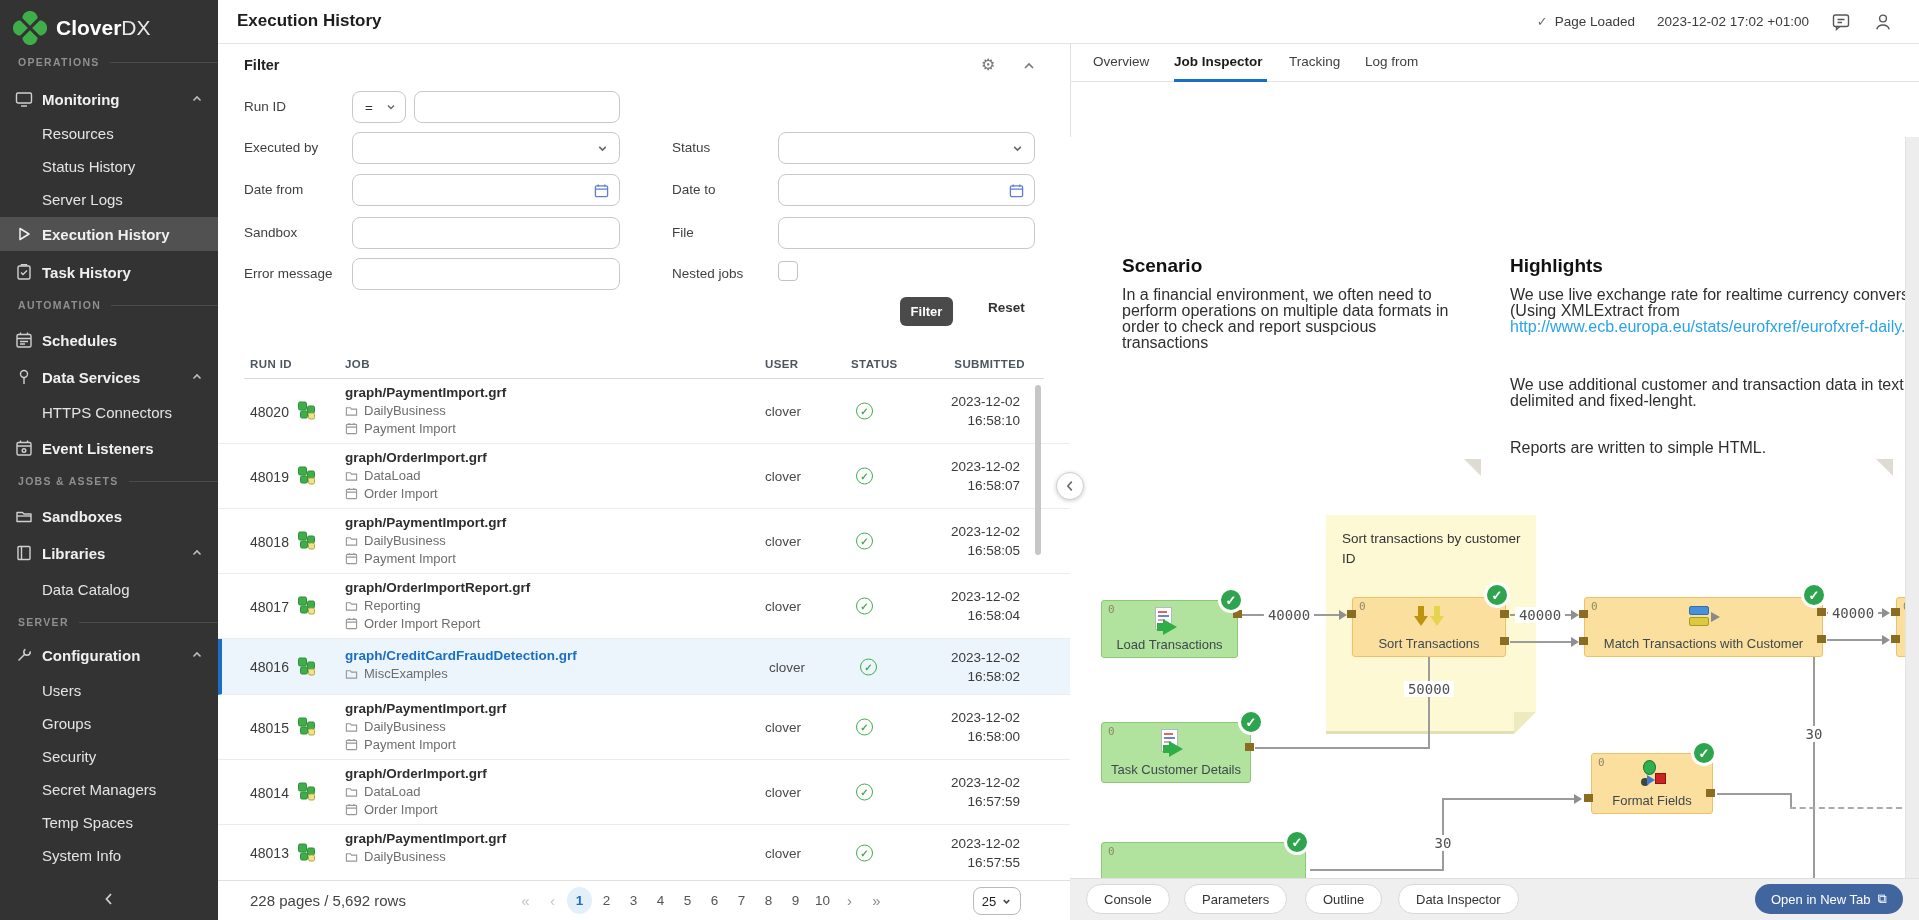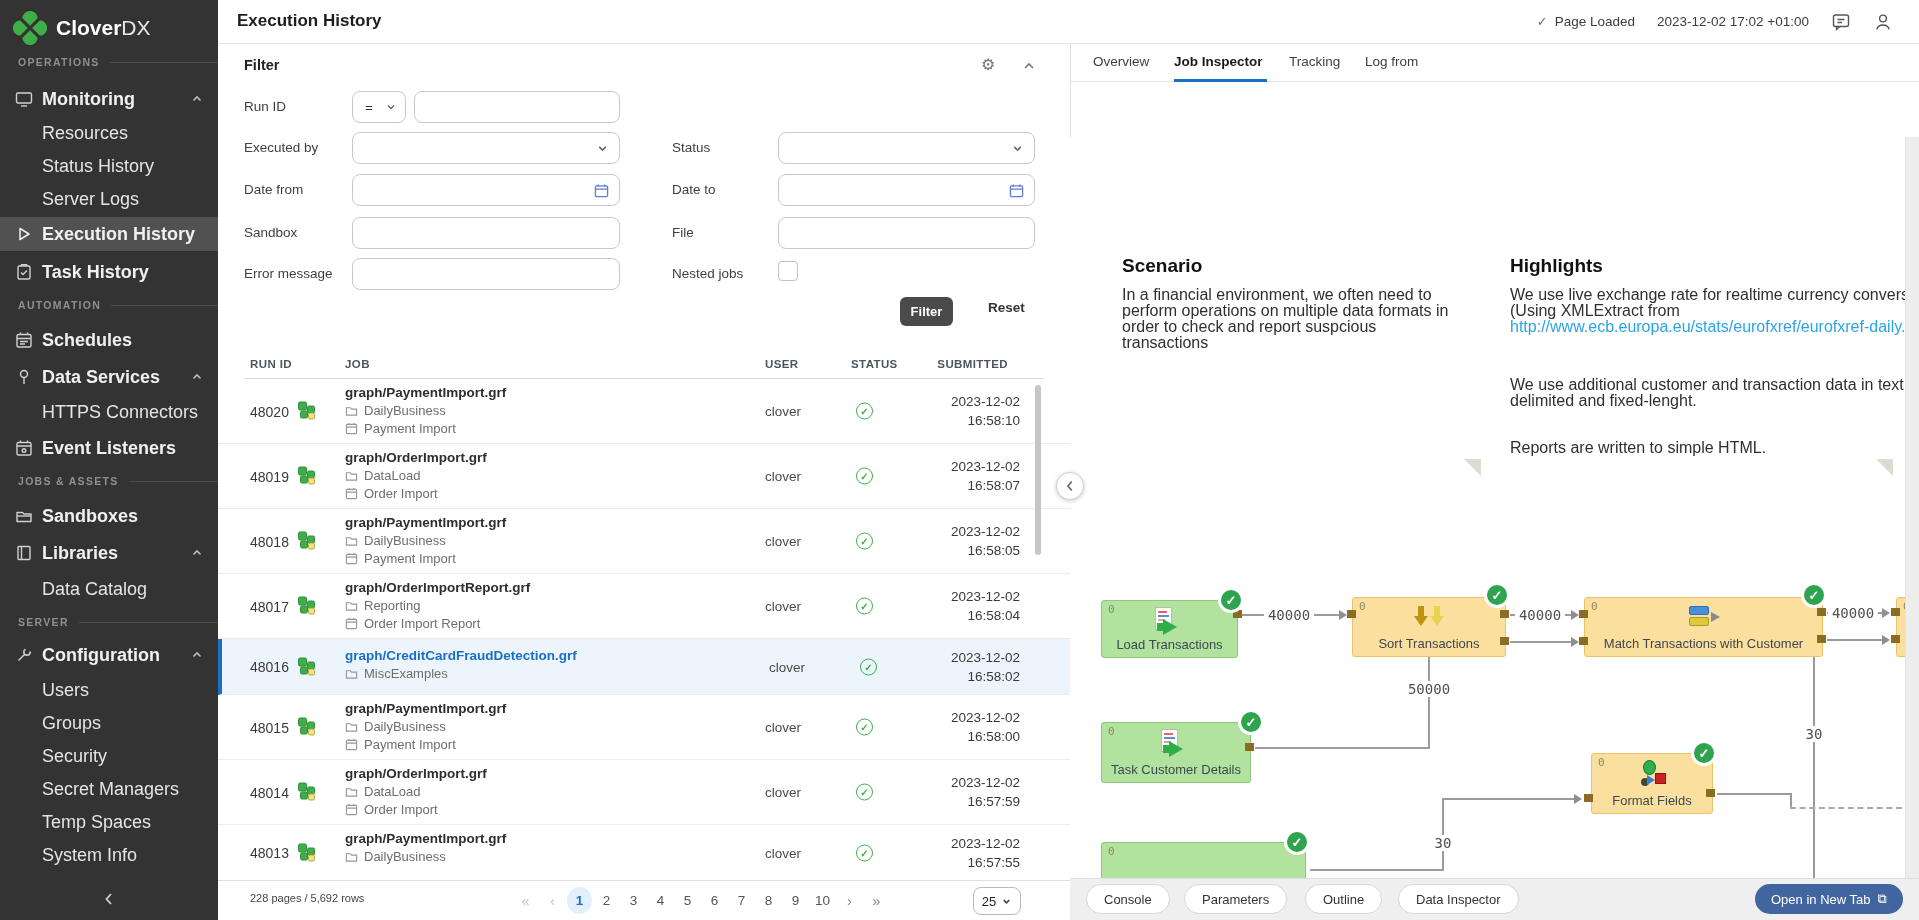--- a/index.html
+++ b/index.html
@@ -6,21 +6,21 @@
   html,body{width:1919px;height:920px;overflow:hidden;font-family:"Liberation Sans",sans-serif;background:#fff}
   svg{display:block}
 
   
   .sidebar{position:absolute;left:0;top:0;width:218px;height:920px;background:#333333;color:#ececec}
   .logo{position:absolute;top:11px;left:13px;display:flex;align-items:center;gap:9px}
   .logo-text{font-size:21px;color:#fff}
   .logo-text b{font-weight:700}
   .logo-text span{font-weight:400;color:#e8e8e8}
   .srow{position:absolute;left:0;width:218px;height:34px;display:flex;align-items:center;cursor:pointer}
-  .srow .lbl{margin-left:42px;font-size:18px;font-weight:600;color:#f0f0f0;white-space:nowrap}
+  .srow .lbl{margin-left:42px;font-size:15px;font-weight:600;color:#f0f0f0;white-space:nowrap}
   .srow.sub .lbl{font-weight:400;color:#e4e4e4}
   .srow.sec{cursor:default}
   .srow.sec .lbl{margin-left:18px;font-size:10.5px;font-weight:700;letter-spacing:1.3px;color:#8f8f8f}
   .srow.sec .line{flex:1;height:1px;background:#4c4c4c;margin:0 0 0 10px}
   .srow.sel{background:#515151}
   .side-ico{position:absolute;left:15px;width:18px;height:18px}
   .side-chev{position:absolute;right:14px;width:14px;height:14px}
   .side-collapse{position:absolute;left:0;width:218px;top:884px;height:30px;display:flex;align-items:center;justify-content:center;cursor:pointer}
 
   
@@ -57,21 +57,21 @@
   .okring{width:17px;height:17px;border:1.5px solid #3fae49;border-radius:50%;color:#3fae49;font-size:10px;display:flex;align-items:center;justify-content:center;font-weight:700}
   .cluster{position:relative;width:19px;height:19px}
   .cluster i{position:absolute;border-radius:2px;border:1px solid #2f8f3a;background:#3fae49}
   .cluster .g1{left:1px;top:0;width:9px;height:9px}
   .cluster .g2{left:10px;top:4px;width:8px;height:8px}
   .cluster .g3{left:3px;top:9px;width:8px;height:8px}
   .cluster .y1{left:11px;top:11px;width:7px;height:7px;background:#eee28a;border-color:#b5a83c}
   .m-scroll{position:absolute;left:817px;top:385px;width:6px;height:170px;border-radius:3px;background:#c6c6c6}
 
   .pagebar{position:absolute;top:880px;left:0;right:0;height:40px;border-top:1px solid #e0e0e0;background:#fff}
-  .pg-summary{position:absolute;left:32px;top:11px;font-size:11px;color:#444}
+  .pg-summary{position:absolute;left:32px;top:11px;font-size:15px;color:#444}
   .pager{position:absolute;left:295px;top:6px;display:flex;align-items:center;gap:2px}
   .pg{width:25px;height:27px;display:flex;align-items:center;justify-content:center;font-size:13.5px;color:#555;cursor:pointer;border-radius:50%}
   .pg.active{background:#e3f0fa;color:#1a6fc4;font-weight:700}
   .pg.nav{color:#8a8a8a;font-size:15px}
   .pg.nav.dis{color:#c4c4c4}
   .pg-size{position:absolute;right:49px;top:6px;width:48px;height:28px;border:1px solid #b9b9b9;border-radius:8px;display:flex;align-items:center;justify-content:center;gap:5px;font-size:13px;color:#222;cursor:pointer}
 
   
   .right{position:absolute;left:1070px;top:0;width:849px;height:920px;background:#fff}
   .vdiv{position:absolute;left:0;top:44px;bottom:0;width:1px;background:#e0e0e0}
@@ -397,21 +397,21 @@
   <div class="f-label" style="left:454px;top:266px">Nested jobs</div>
   <div class="chkbox" style="left:560px;top:261px"></div>
 
   <button class="btn-filter">Filter</button>
   <button class="btn-reset">Reset</button>
 
   <div class="th" style="left:32px">RUN ID</div>
   <div class="th" style="left:127px">JOB</div>
   <div class="th" style="left:547px">USER</div>
   <div class="th" style="left:633px">STATUS</div>
-  <div class="th" style="right:62px">SUBMITTED</div>
+  <div class="th" style="right:45px">SUBMITTED</div>
   <div class="thead-line"></div>
 
   <div class="rows">
 
     <div class="trow h65">
       <div class="c-run">
           <span>48020</span>
           <span class="cluster">
             <i class="g1"></i>
             <i class="g2"></i>
@@ -778,20 +778,24 @@
     <div class="doc-p" style="left:52px;top:150px;width:345px">In a financial environment, we often need to perform operations on multiple data formats in order to check and report suspcious transactions</div>
 
     <div class="doc-h" style="left:440px;top:118px">Highlights</div>
     <div class="doc-p" style="left:440px;top:150px;width:440px"><span>We use live exchange rate for realtime currency conversions (Using XMLExtract from </span><a href="#" class="doc-link">http://www.ecb.europa.eu/stats/eurofxref/eurofxref-daily.xml</a><span>)</span></div>
     <div class="doc-p" style="left:440px;top:240px;width:440px">We use additional customer and transaction data in text files - delimited and fixed-lenght.</div>
     <div class="doc-p" style="left:440px;top:303px;width:440px">Reports are written to simple HTML.</div>
 
     <div class="fold" style="left:394px;top:322px"></div>
     <div class="fold" style="left:806px;top:322px"></div>
 
+    <div class="note">
+      <div class="note-text">Sort transactions by customer ID</div>
+      <div class="note-fold"></div>
+    </div>
 
     <div class="eh" style="left:172px;top:477px;width:98px"></div>
     <div class="arw" style="left:269px;top:473px"></div>
     <div class="elabel" style="left:219px;top:478px">40000</div>
 
     <div class="eh" style="left:440px;top:477px;width:62px"></div>
     <div class="arw" style="left:501px;top:473px"></div>
     <div class="elabel" style="left:470px;top:478px">40000</div>
     <div class="eh" style="left:440px;top:504px;width:62px"></div>
     <div class="arw" style="left:501px;top:500px"></div>

